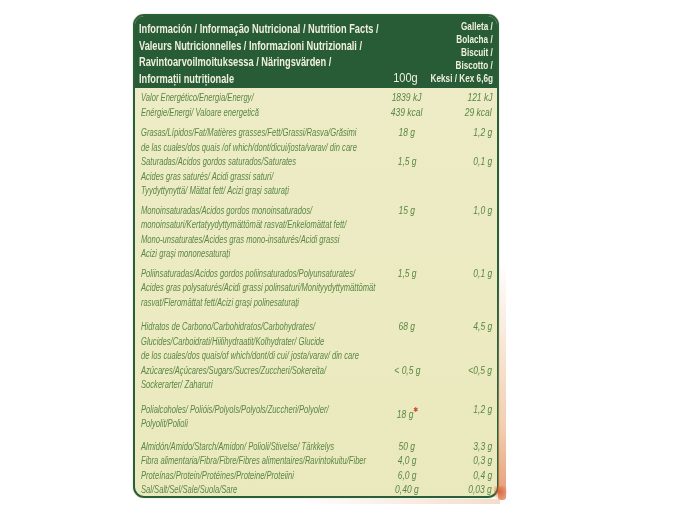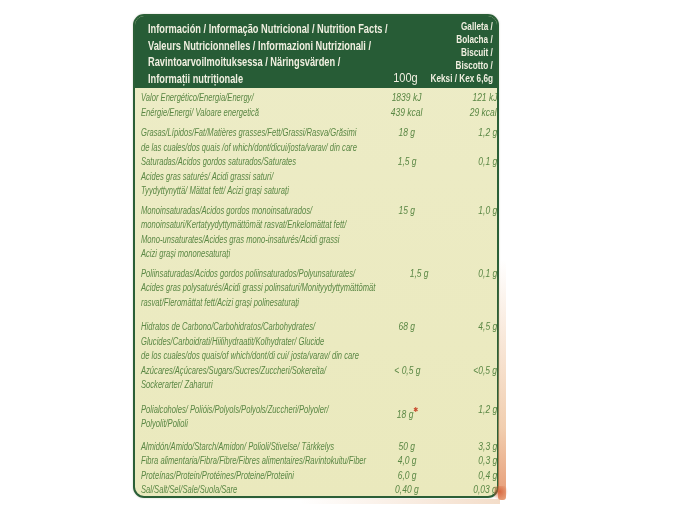--- a/index.html
+++ b/index.html
@@ -22,40 +22,40 @@
     overflow:hidden;
     box-shadow:0 0 2px rgba(120,120,90,.35);
   }
 
   
   .hdr{
     position:relative;height:72px;background:var(--header-bg);
     color:var(--header-text);box-sizing:border-box;
     padding:4px 4px 2px 6px;
   }
-  .hdr-left{position:absolute;left:13px;top:5px;font-weight:bold;font-size:12.5px;}
+  .hdr-left{position:absolute;left:4px;top:5px;font-weight:bold;font-size:12.5px;}
   .hdr-left .hl{height:16.5px;line-height:16.5px;white-space:nowrap;}
   .hdr-left .hl>span{display:inline-block;transform:scaleX(.74);transform-origin:0 50%;white-space:nowrap;}
   .hdr-right{position:absolute;right:4px;top:4px;text-align:right;font-weight:bold;font-size:10.5px;}
   .hdr-right .hr{height:13px;line-height:13px;white-space:nowrap;}
   .hdr-right .hr>span{display:inline-block;transform:scaleX(.78);transform-origin:100% 50%;white-space:nowrap;}
   .h100{
     position:absolute;left:234px;bottom:3px;width:72px;text-align:center;
     font-weight:normal;font-size:13px;
   }
   .h100>span{display:inline-block;transform:scaleX(.85);transform-origin:50% 50%;}
 
   
   .rows{padding-top:3px;color:var(--text-green);font-style:italic;}
   .line{display:flex;line-height:14.5px;height:14.5px;font-size:10px;}
   .t{flex:none;width:230px;margin-left:6px;white-space:nowrap;}
   .t>span{display:inline-block;transform:scaleX(.76);transform-origin:0 50%;white-space:nowrap;}
   .v1{flex:none;width:72px;text-align:center;white-space:nowrap;}
   .v1>span{display:inline-block;transform:scaleX(.85);transform-origin:50% 50%;}
-  .v2{flex:1;text-align:right;white-space:nowrap;}
+  .v2{flex:1;text-align:right;padding-right:5px;white-space:nowrap;}
   .v2>span{display:inline-block;transform:scaleX(.85);transform-origin:100% 50%;}
   .mark{color:var(--accent-red);font-size:7px;vertical-align:6px;letter-spacing:-1px;}
 
   
   .warm-strip{
     position:absolute;left:498px;top:260px;width:8px;height:240px;
     background:linear-gradient(180deg,rgba(232,180,137,0) 0%,rgba(230,166,110,.55) 70%,rgba(222,120,70,.75) 100%);
     border-radius:3px;pointer-events:none;
   }
   .corner-smudge{
@@ -142,21 +142,21 @@
         <div class="line">
           <span class="t"><span>Mono-unsaturates/Acides gras mono-insaturés/Acidi grassi</span></span>
           <span class="v1"><span></span></span>
           <span class="v2"><span></span></span>
         </div>
         <div class="line">
           <span class="t"><span>Acizi grași mononesaturați</span></span>
           <span class="v1"><span></span></span>
           <span class="v2"><span></span></span>
         </div>
-        <div class="line" style="margin-top: 5px; gap: 12px;">
+        <div class="line" style="margin-top: 5px;">
           <span class="t"><span>Poliinsaturadas/Acidos gordos poliinsaturados/Polyunsaturates/</span></span>
           <span class="v1"><span>1,5 g</span></span>
           <span class="v2"><span>0,1 g</span></span>
         </div>
         <div class="line">
           <span class="t"><span>Acides gras polysaturés/Acidi grassi polinsaturi/Monityydyttymättömät</span></span>
           <span class="v1"><span></span></span>
           <span class="v2"><span></span></span>
         </div>
         <div class="line">

